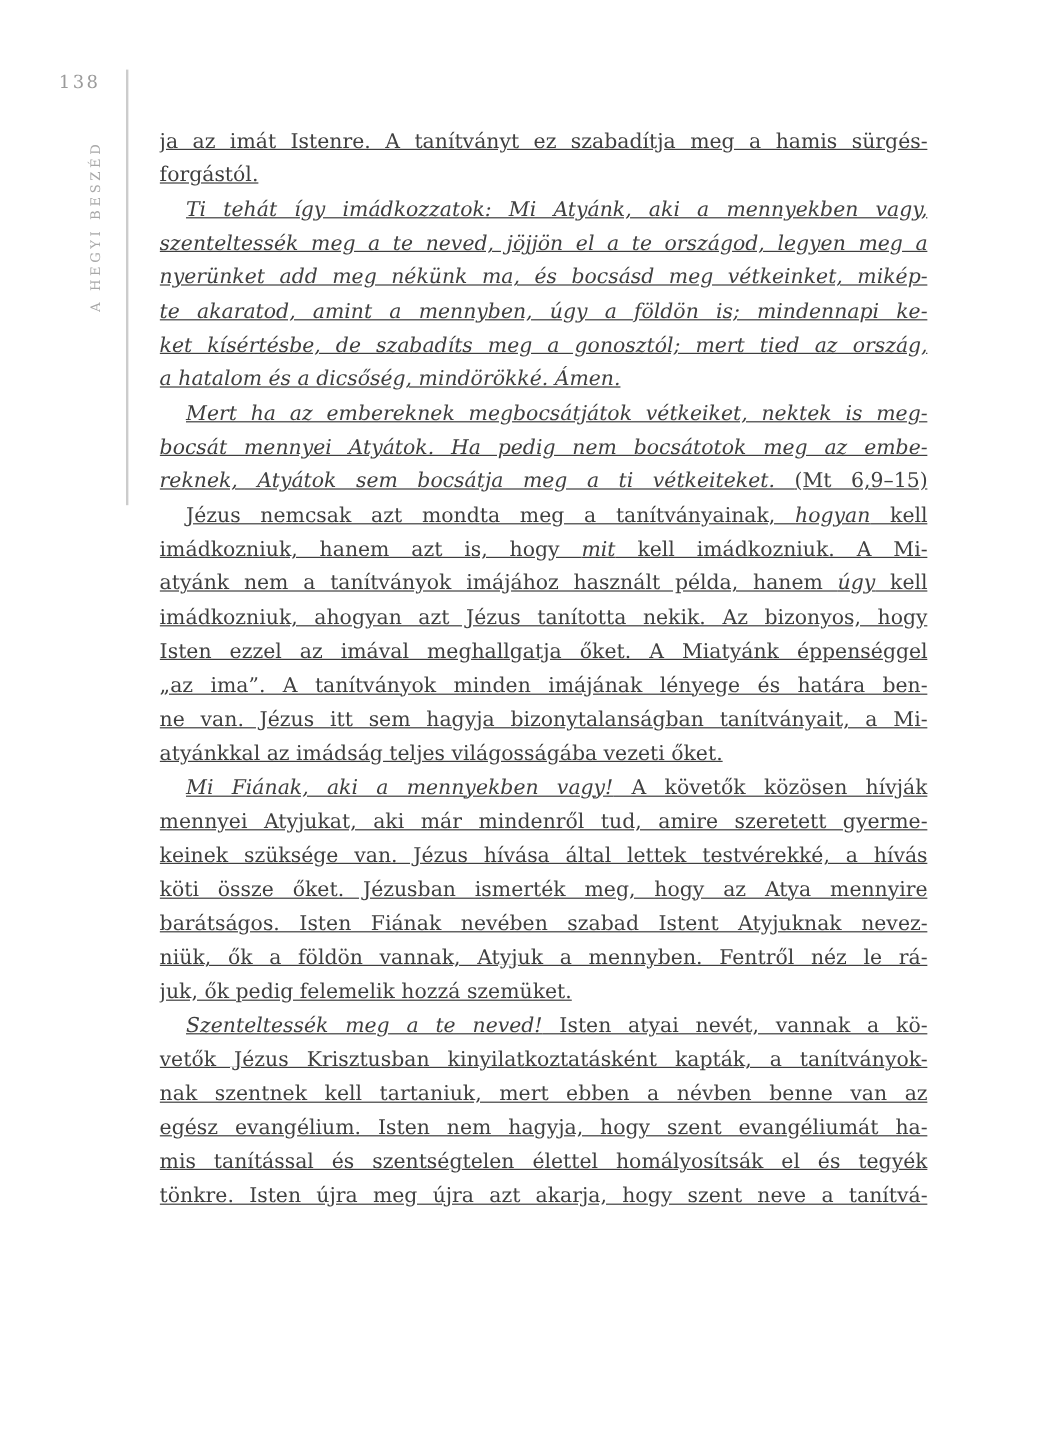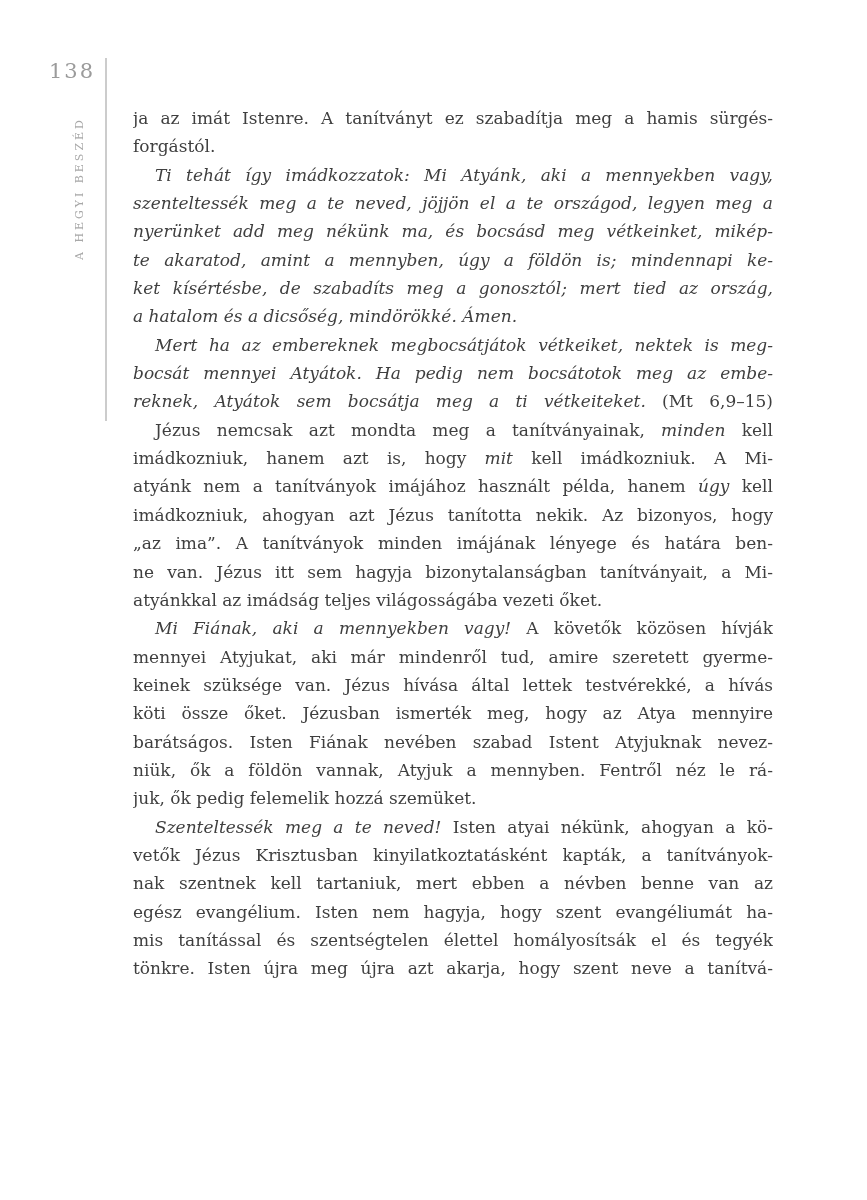--- a/index.html
+++ b/index.html
@@ -13,21 +13,21 @@
   }
   .page {
     position: absolute;
     inset: 0;
     background: #ffffff;
   }
   .page-number {
     position: absolute;
     left: 49px;
     top: 59px;
-    font-size: 21px;
+    font-size: 15px;
     letter-spacing: 2px;
     color: #9b9b9b;
     text-align: right;
   }
   .margin-rule {
     position: absolute;
     left: 105px;
     top: 58px;
     width: 2px;
     height: 363px;
@@ -45,20 +45,21 @@
     white-space: nowrap;
     text-transform: uppercase;
   }
   .text-block {
     position: absolute;
     left: 133px;
     top: 104px;
     width: 640px;
     color: #3f3f3f;
     font-size: 17px;
+    text-decoration: underline;
   }
   .line {
     height: 28.35px;
     line-height: 28.35px;
     text-align: justify;
     text-align-last: justify;
     overflow: hidden;
     white-space: normal;
   }
   .line.noj {
@@ -82,34 +83,35 @@
       <div class="line noj"><span>forgástól.</span></div>
       <div class="line ind"><span class="it">Ti tehát így imádkozzatok: Mi Atyánk, aki a mennyekben vagy,</span></div>
       <div class="line"><span class="it">szenteltessék meg a te neved, jöjjön el a te országod, legyen meg a</span></div>
       <div class="line"><span class="it">nyerünket add meg nékünk ma, és bocsásd meg vétkeinket, mikép-</span></div>
       <div class="line"><span class="it">te akaratod, amint a mennyben, úgy a földön is; mindennapi ke-</span></div>
       <div class="line"><span class="it">ket kísértésbe, de szabadíts meg a gonosztól; mert tied az ország,</span></div>
       <div class="line noj"><span class="it">a hatalom és a dicsőség, mindörökké. Ámen.</span></div>
       <div class="line ind"><span class="it">Mert ha az embereknek megbocsátjátok vétkeiket, nektek is meg-</span></div>
       <div class="line"><span class="it">bocsát mennyei Atyátok. Ha pedig nem bocsátotok meg az embe-</span></div>
       <div class="line"><span class="it">reknek, Atyátok sem bocsátja meg a ti vétkeiteket. </span><span>(Mt 6,9–15)</span></div>
-      <div class="line ind"><span>Jézus nemcsak azt mondta meg a tanítványainak, </span><span class="it">minden</span><span> kell</span></div>
+      <div class="line ind"><span>Jézus nemcsak azt mondta meg a tanítványainak, </span><span class="it">hogyan</span><span> kell</span></div>
       <div class="line"><span>imádkozniuk, hanem azt is, hogy </span><span class="it">mit</span><span> kell imádkozniuk. A Mi-</span></div>
       <div class="line"><span>atyánk nem a tanítványok imájához használt példa, hanem </span><span class="it">úgy</span><span> kell</span></div>
       <div class="line"><span>imádkozniuk, ahogyan azt Jézus tanította nekik. Az bizonyos, hogy</span></div>
+      <div class="line"><span>Isten ezzel az imával meghallgatja őket. A Miatyánk éppenséggel</span></div>
       <div class="line"><span>„az ima”. A tanítványok minden imájának lényege és határa ben-</span></div>
       <div class="line"><span>ne van. Jézus itt sem hagyja bizonytalanságban tanítványait, a Mi-</span></div>
       <div class="line noj"><span>atyánkkal az imádság teljes világosságába vezeti őket.</span></div>
       <div class="line ind"><span class="it">Mi Fiának, aki a mennyekben vagy!</span><span> A követők közösen hívják</span></div>
       <div class="line"><span>mennyei Atyjukat, aki már mindenről tud, amire szeretett gyerme-</span></div>
       <div class="line"><span>keinek szüksége van. Jézus hívása által lettek testvérekké, a hívás</span></div>
       <div class="line"><span>köti össze őket. Jézusban ismerték meg, hogy az Atya mennyire</span></div>
       <div class="line"><span>barátságos. Isten Fiának nevében szabad Istent Atyjuknak nevez-</span></div>
       <div class="line"><span>niük, ők a földön vannak, Atyjuk a mennyben. Fentről néz le rá-</span></div>
       <div class="line noj"><span>juk, ők pedig felemelik hozzá szemüket.</span></div>
-      <div class="line ind"><span class="it">Szenteltessék meg a te neved!</span><span> Isten atyai nékünk, ahogyan a kö-</span></div>
+      <div class="line ind"><span class="it">Szenteltessék meg a te neved!</span><span> Isten atyai nevét, vannak a kö-</span></div>
       <div class="line"><span>vetők Jézus Krisztusban kinyilatkoztatásként kapták, a tanítványok-</span></div>
       <div class="line"><span>nak szentnek kell tartaniuk, mert ebben a névben benne van az</span></div>
       <div class="line"><span>egész evangélium. Isten nem hagyja, hogy szent evangéliumát ha-</span></div>
       <div class="line"><span>mis tanítással és szentségtelen élettel homályosítsák el és tegyék</span></div>
       <div class="line"><span>tönkre. Isten újra meg újra azt akarja, hogy szent neve a tanítvá-</span></div>
     </div>
 </div>
 
 </body></html>

